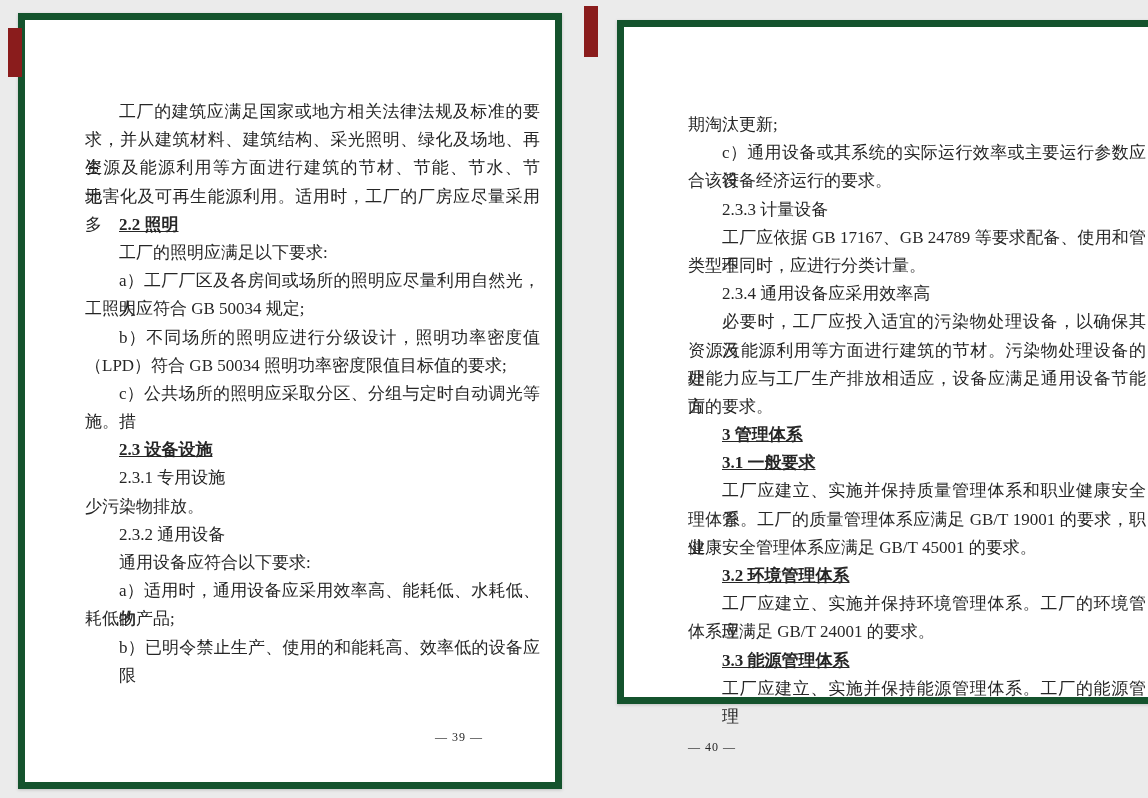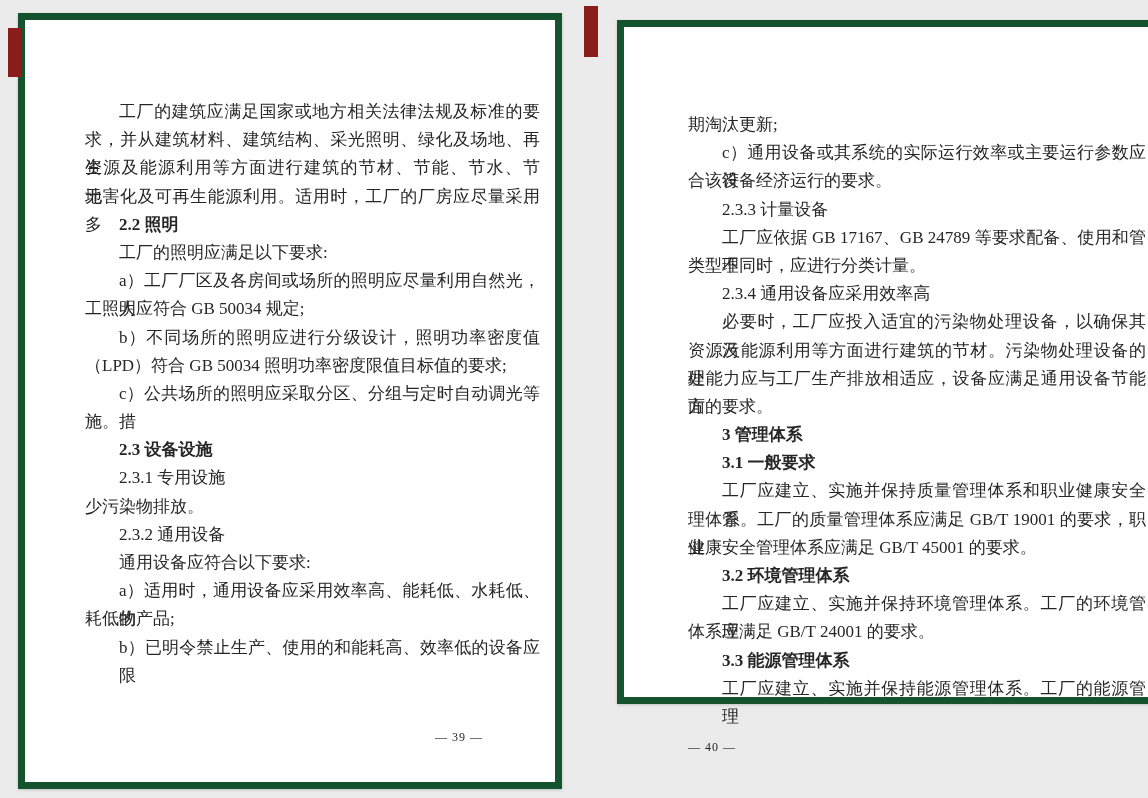--- a/index.html
+++ b/index.html
@@ -31,21 +31,21 @@
     line-height:28.2px;
     font-size:17px;
     text-align:left;
   }
   .line.fill{
     text-align:justify;
     text-align-last:justify;
     -moz-text-align-last:justify;
   }
   .line.indent{padding-left:34px;}
-  .line.bold{font-weight:bold;}
+  .line.bold{font-weight:bold;text-decoration:underline;}
   .page-number{
     position:absolute;
     font-size:12px;
     color:var(--ink,#262626);
     letter-spacing:1px;
     white-space:nowrap;
   }
   .page-39 .page-number{right:72px;top:710px;}
   .page-40 .page-number{left:64px;top:713px;}
   .red-mark{

